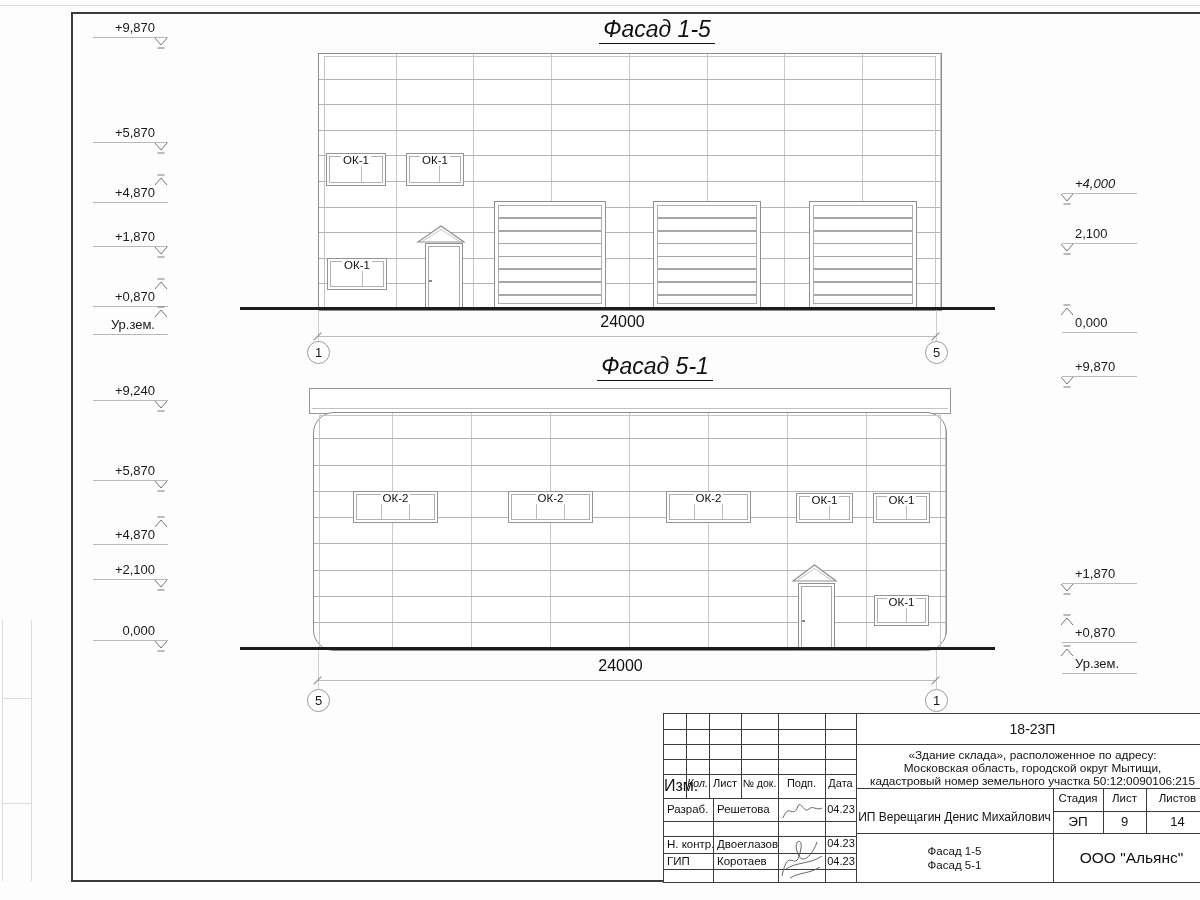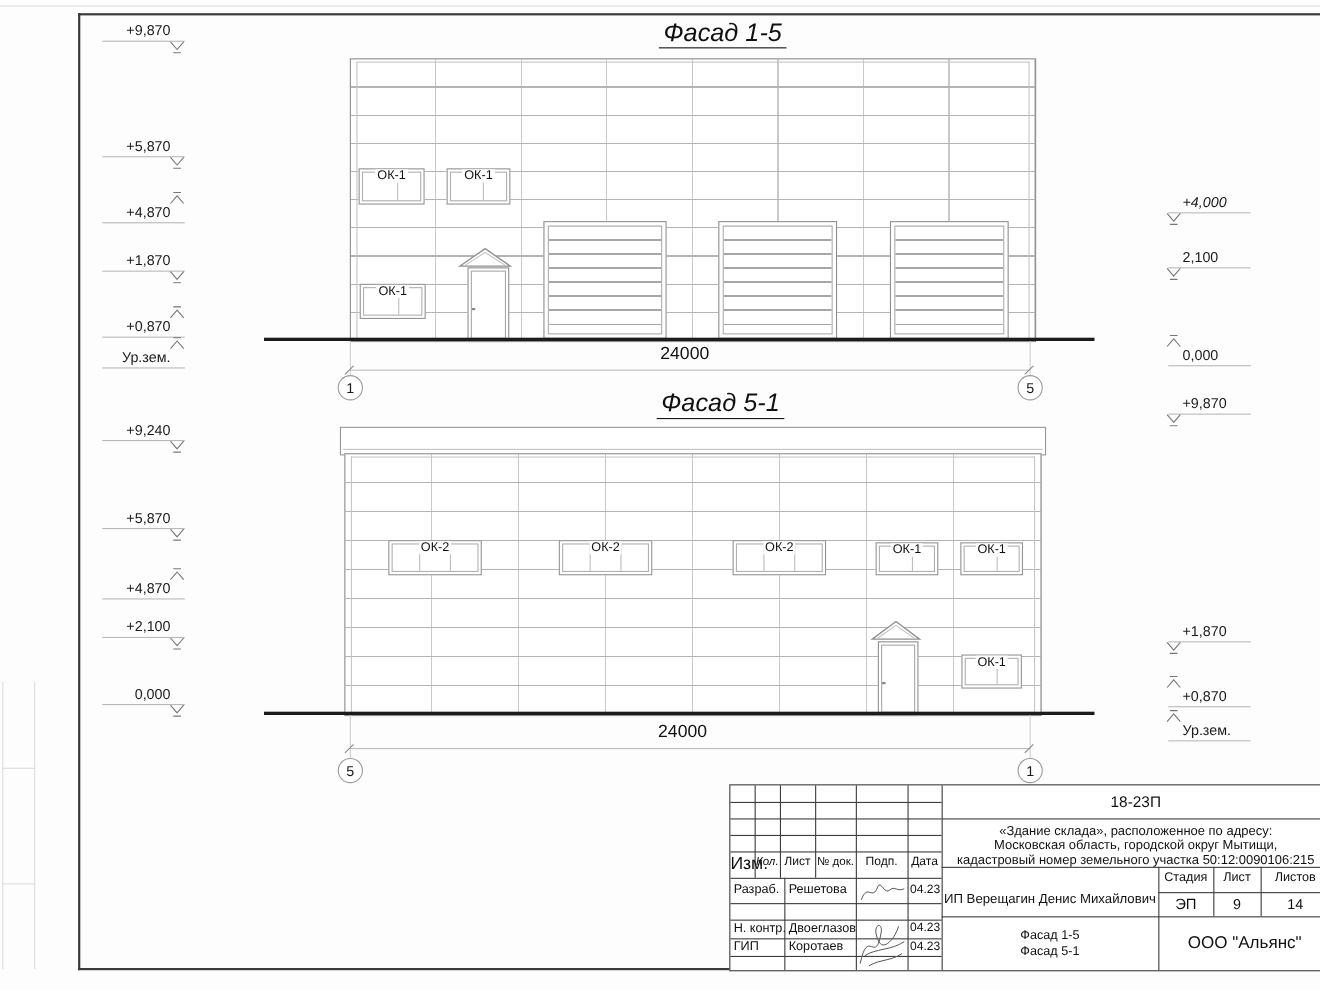--- a/index.html
+++ b/index.html
@@ -11,21 +11,21 @@
   
   .ftitle{position:absolute;font-style:italic;font-size:23px;text-align:center;color:#111;}
   .ftitle span{border-bottom:1.5px solid #111;padding:0 4px 1px 4px;}
   
   .facade{position:absolute;border:1px solid #8d8d8d;background:#fff;}
   .fgrid1{background-image:
      repeating-linear-gradient(to bottom, transparent 0, transparent 24.6px, #b4b4b4 24.6px, #b4b4b4 25.6px),
      repeating-linear-gradient(to right, transparent 0, transparent 76.75px, #c9c9c9 76.75px, #c9c9c9 77.75px);}
   .fgrid2{background-image:
      repeating-linear-gradient(to bottom, transparent 0, transparent 25.3px, #b4b4b4 25.3px, #b4b4b4 26.3px),
-     repeating-linear-gradient(to right, transparent 0, transparent 78px, #c9c9c9 78px, #c9c9c9 79px);}
+     repeating-linear-gradient(to right, transparent 0, transparent 78px, #c9c9c9 78px, #c9c9c9 79px); border-radius: 21px;}
   .facade::after{content:"";position:absolute;left:5px;right:5px;top:2px;bottom:0;
      border-left:1px solid #c6c6c6;border-right:1px solid #c6c6c6;border-top:1px solid #c6c6c6;pointer-events:none;}
   
   .win{position:absolute;background:#fff;border:1px solid #949494;z-index:3;}
   .win .inner{position:absolute;left:2px;right:2px;top:2px;bottom:2px;border:1px solid #b0b0b0;}
   .win .mull{position:absolute;top:3px;bottom:3px;width:1px;background:#bcbcbc;}
   .win .wlabel{position:absolute;left:0;right:0;top:0;bottom:0;display:flex;align-items:flex-start;justify-content:center;
      font-size:11.5px;color:#111;}
   .win .wlabel span{background:#fff;padding:0 2px;}
   

